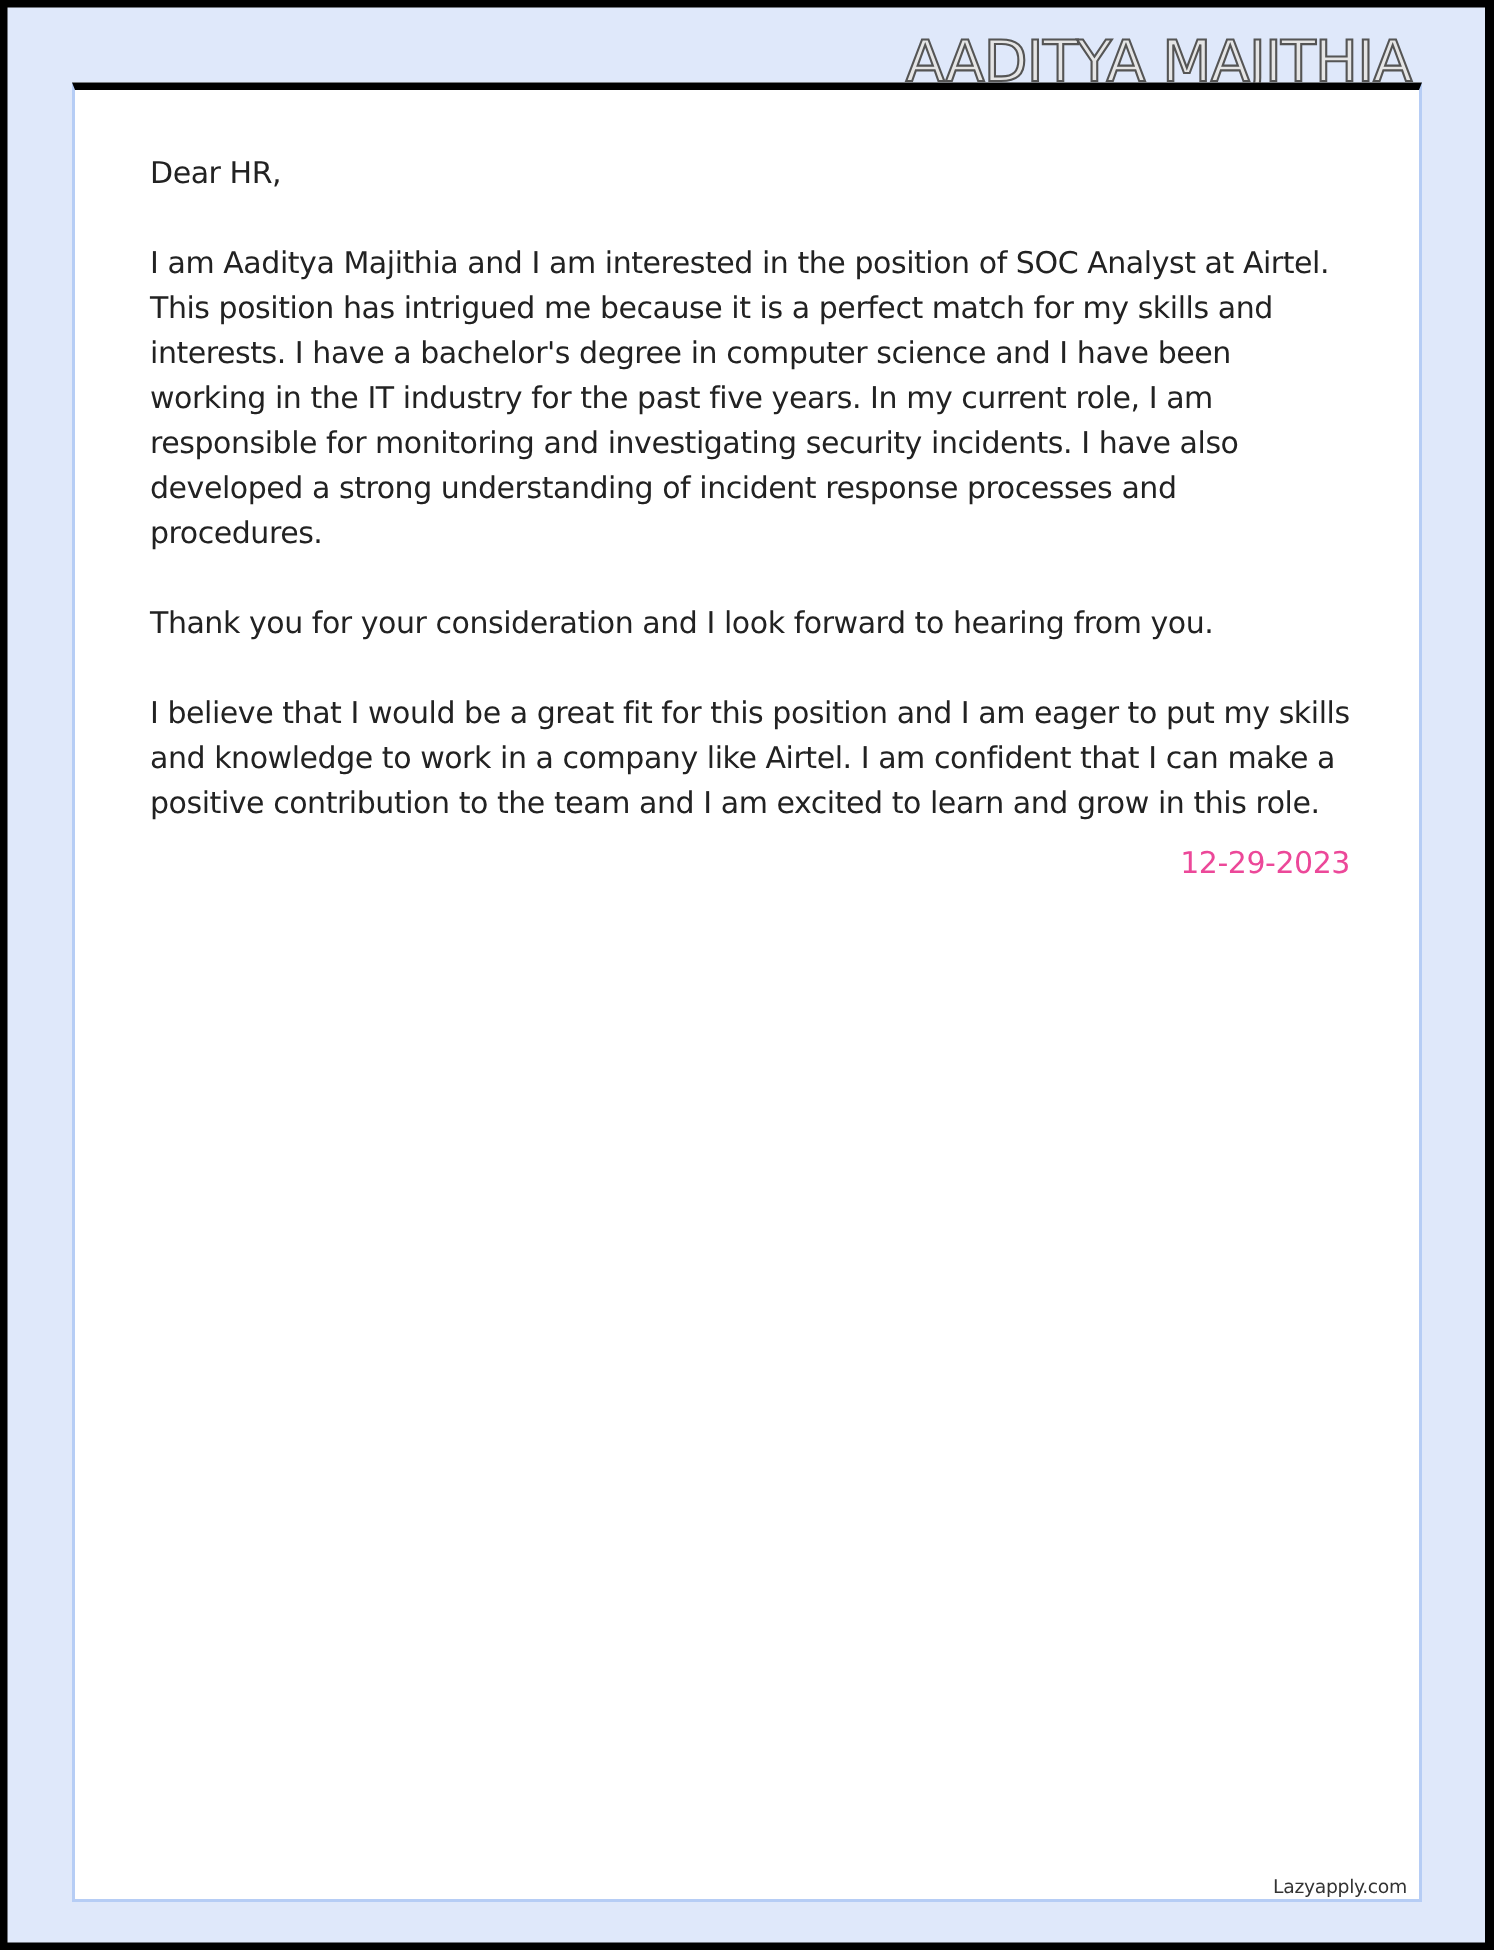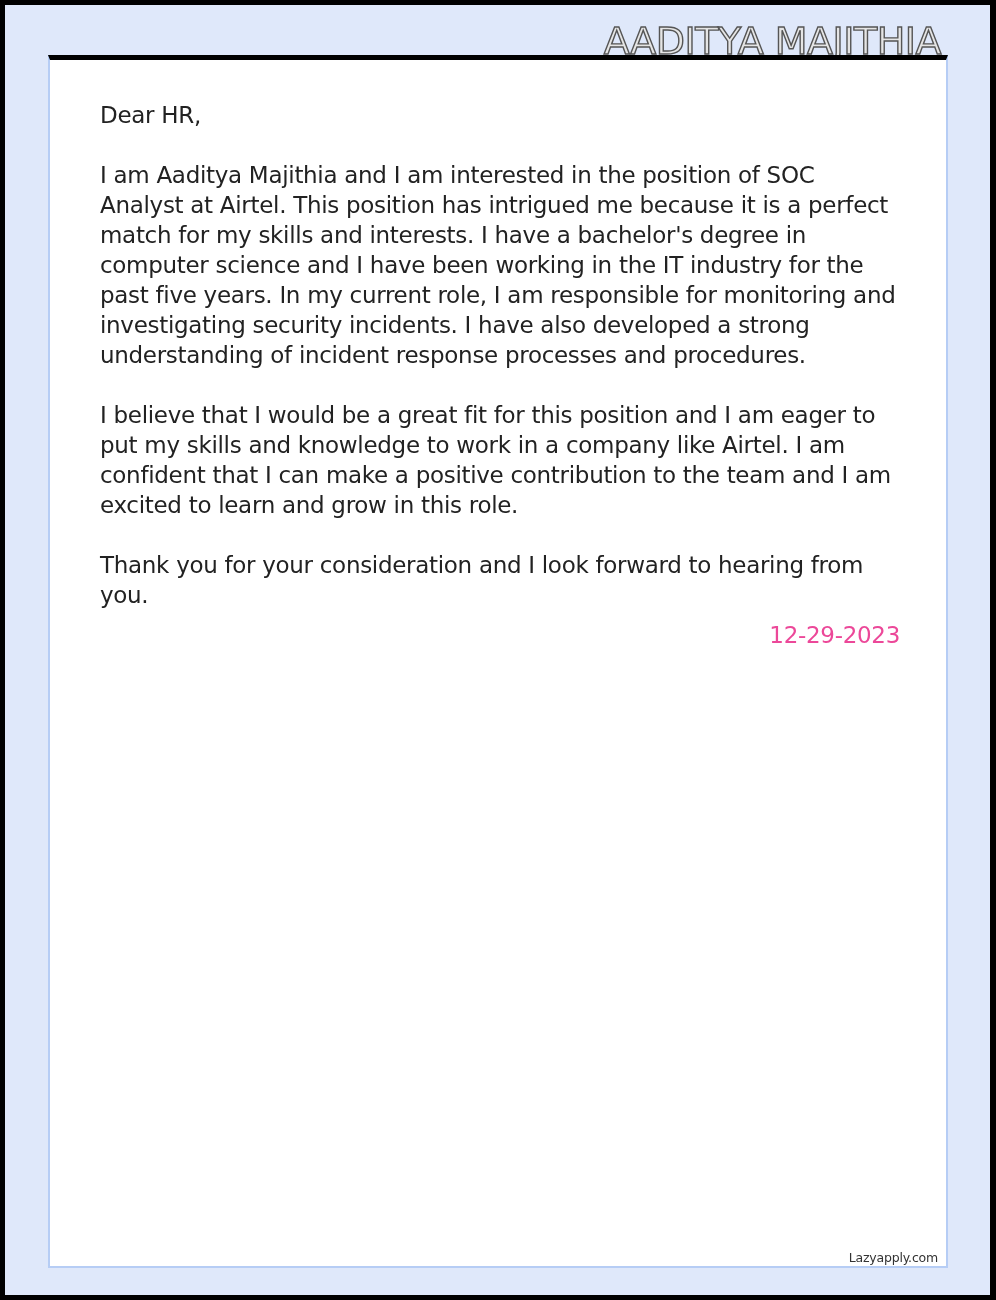--- a/index.html
+++ b/index.html
@@ -24,40 +24,40 @@
     .paper {
       position: absolute; left: 43px; top: 50px; width: 896px; height: 1206px;
       background: #fff;
       border-left: 2px solid #b6cdf5;
       border-right: 2px solid #b6cdf5;
       border-bottom: 2px solid #b6cdf5;
       border-top: 5px solid #000;
     }
     .body-text {
       position: absolute; left: 50px; top: 40px; width: 800px;
-      font-size: 23px; line-height: 30px; color: #222;
+      font-size: 20px; line-height: 30px; color: #222;
       letter-spacing: -0.3px;
     }
     .body-text p { margin: 0 0 30px 0; }
     .date {
       color: #ec4899; margin-top: -20px !important; text-align: right;
     }
     .footer {
       position: absolute; right: 8px; bottom: 1px;
       font-size: 12.5px; color: #333; letter-spacing: -0.2px; text-align: right;
     }
   </style>
 </head>
 <body>
 
 <div class="frame">
   <div class="name">AADITYA MAJITHIA</div>
   <div class="paper">
     <div class="body-text">
       <p>Dear HR,</p>
       <p>I am Aaditya Majithia and I am interested in the position of SOC Analyst at Airtel. This position has intrigued me because it is a perfect match for my skills and interests. I have a bachelor's degree in computer science and I have been working in the IT industry for the past five years. In my current role, I am responsible for monitoring and investigating security incidents. I have also developed a strong understanding of incident response processes and procedures.</p>
+      <p>Thank you for your consideration and I look forward to hearing from you.</p>
       <p>I believe that I would be a great fit for this position and I am eager to put my skills and knowledge to work in a company like Airtel. I am confident that I can make a positive contribution to the team and I am excited to learn and grow in this role.</p>
-      <p>Thank you for your consideration and I look forward to hearing from you.</p>
       <p class="date">12-29-2023</p>
     </div>
     <div class="footer">Lazyapply.com</div>
   </div>
 </div>
 
 </body></html>

